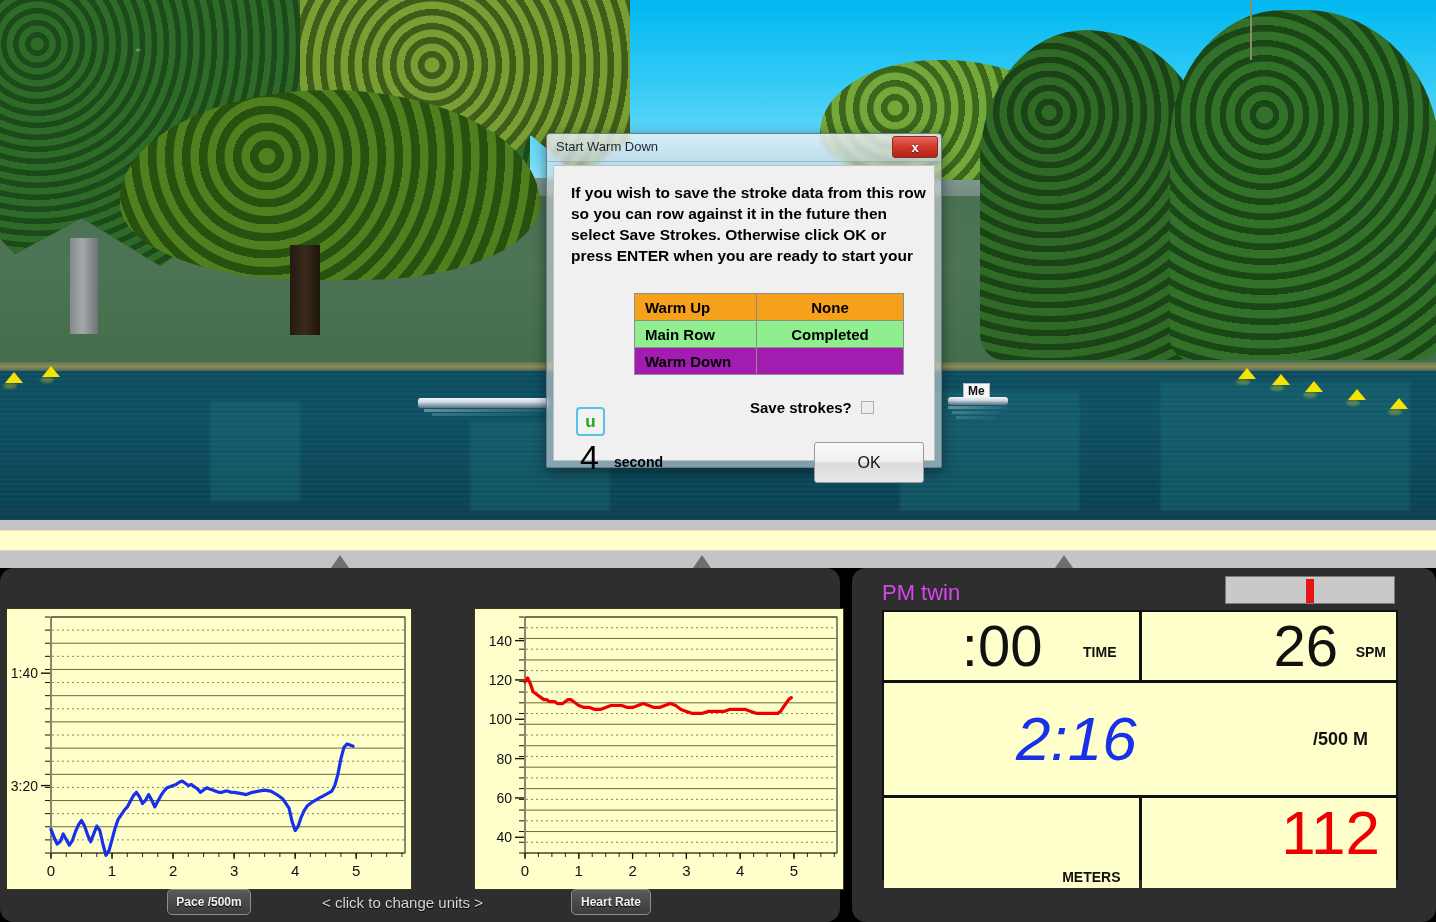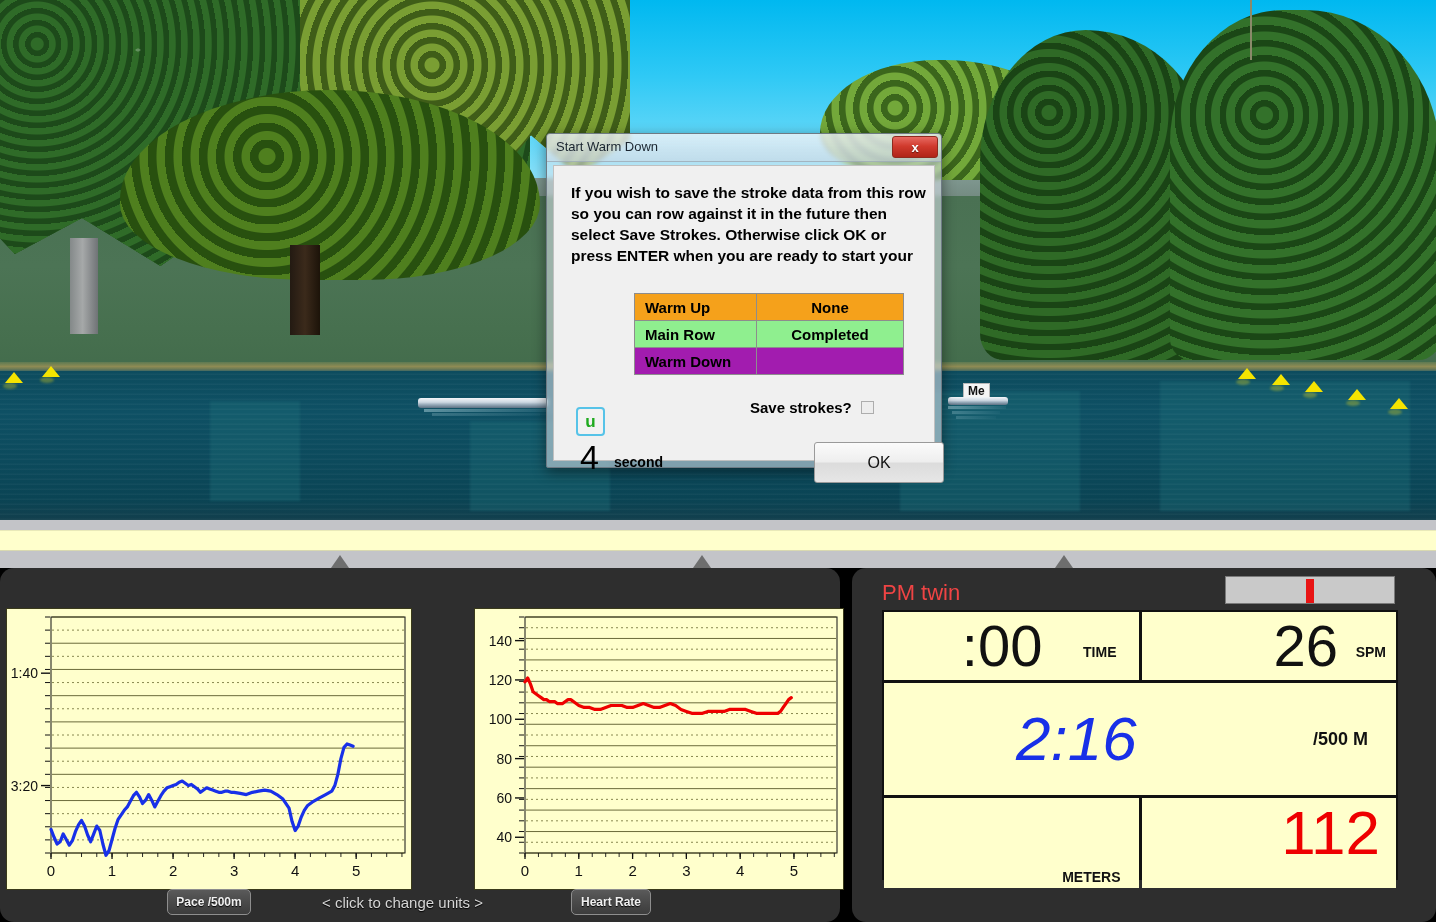--- a/index.html
+++ b/index.html
@@ -186,21 +186,21 @@
     text-shadow: 0 1px 1px #000;
   }
   .hint {
     position: absolute; color: #d6d6d6; font: 15px "Liberation Sans", sans-serif;
     text-shadow: 0 1px 1px #000;
   }
 
   
   .pm-title {
     position: absolute; left: 30px; top: 12px;
-    color: #ef4444; font: 22px "Liberation Sans", sans-serif;
+    color: #d946ef; font: 22px "Liberation Sans", sans-serif;
   }
   .pm-bar {
     position: absolute; left: 373px; top: 8px; width: 170px; height: 28px;
     background: #c9c9c9; border: 1px solid #7a7a7a;
   }
   .pm-bar-ind { position: absolute; left: 50%; top: 2px; margin-left: -4px; width: 8px; height: 24px; background: #e81414; }
   .pm-grid {
     position: absolute; left: 30px; top: 42px; width: 516px; height: 270px;
     background: #111; display: grid;
     grid-template-columns: 1fr 1fr;
@@ -287,21 +287,21 @@
   }
   .cd-num {
     position: absolute; left: 26px; top: 272px;
     font: 34px "Liberation Sans", sans-serif; color: #000;
   }
   .cd-unit {
     position: absolute; left: 60px; top: 288px;
     font: bold 14px "Liberation Sans", sans-serif; color: #000;
   }
   .okbtn {
-    position: absolute; left: 260px; top: 276px; width: 130px; height: 41px;
+    position: absolute; left: 260px; top: 276px; width: 110px; height: 41px;
     background: linear-gradient(180deg,#fbfbfb 0%, #eeeeee 48%, #dcdcdc 52%, #e6e6e6 100%);
     border: 1px solid #9a9a9a; border-radius: 3px;
     font: 16px "Liberation Sans", sans-serif; color: #111;
     display: flex; align-items: center; justify-content: center;
   }
 </style>
 </head>
 <body>
 
 <div id="app">

